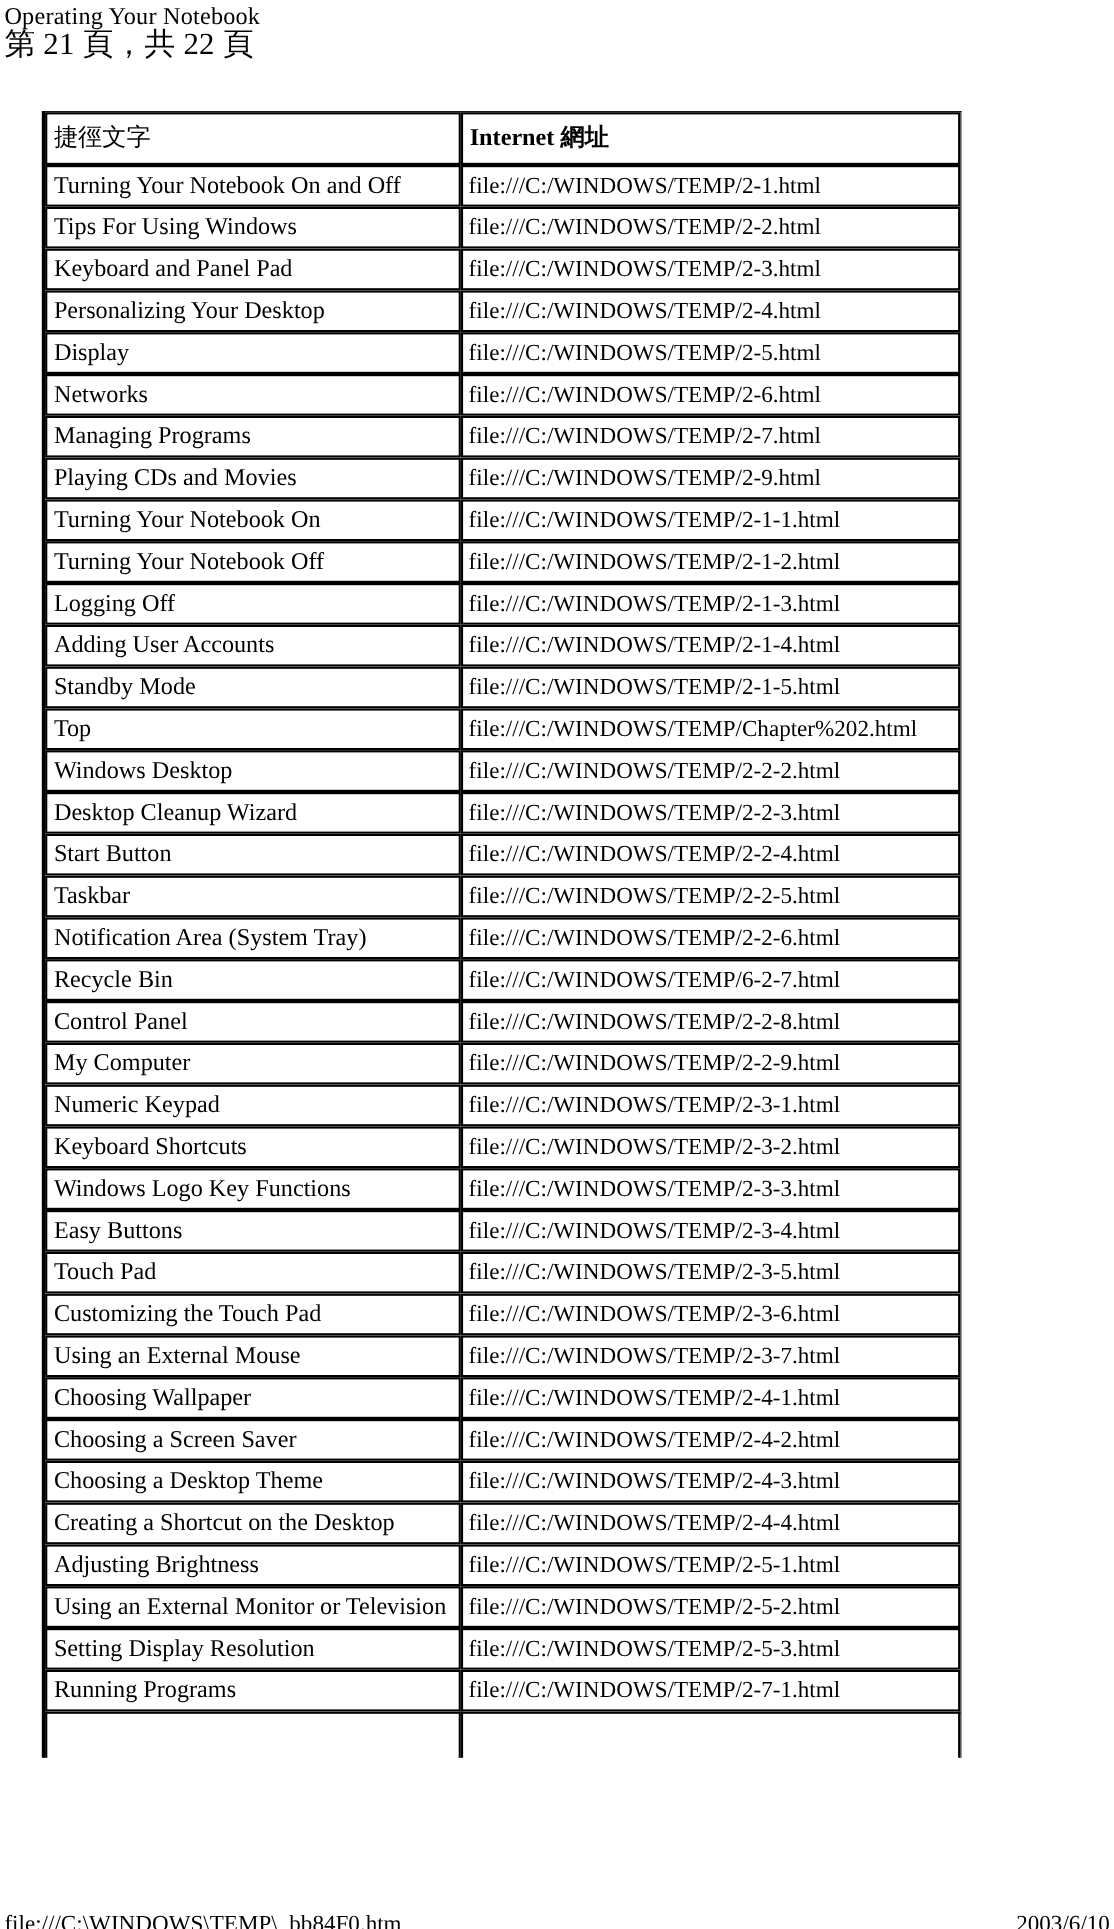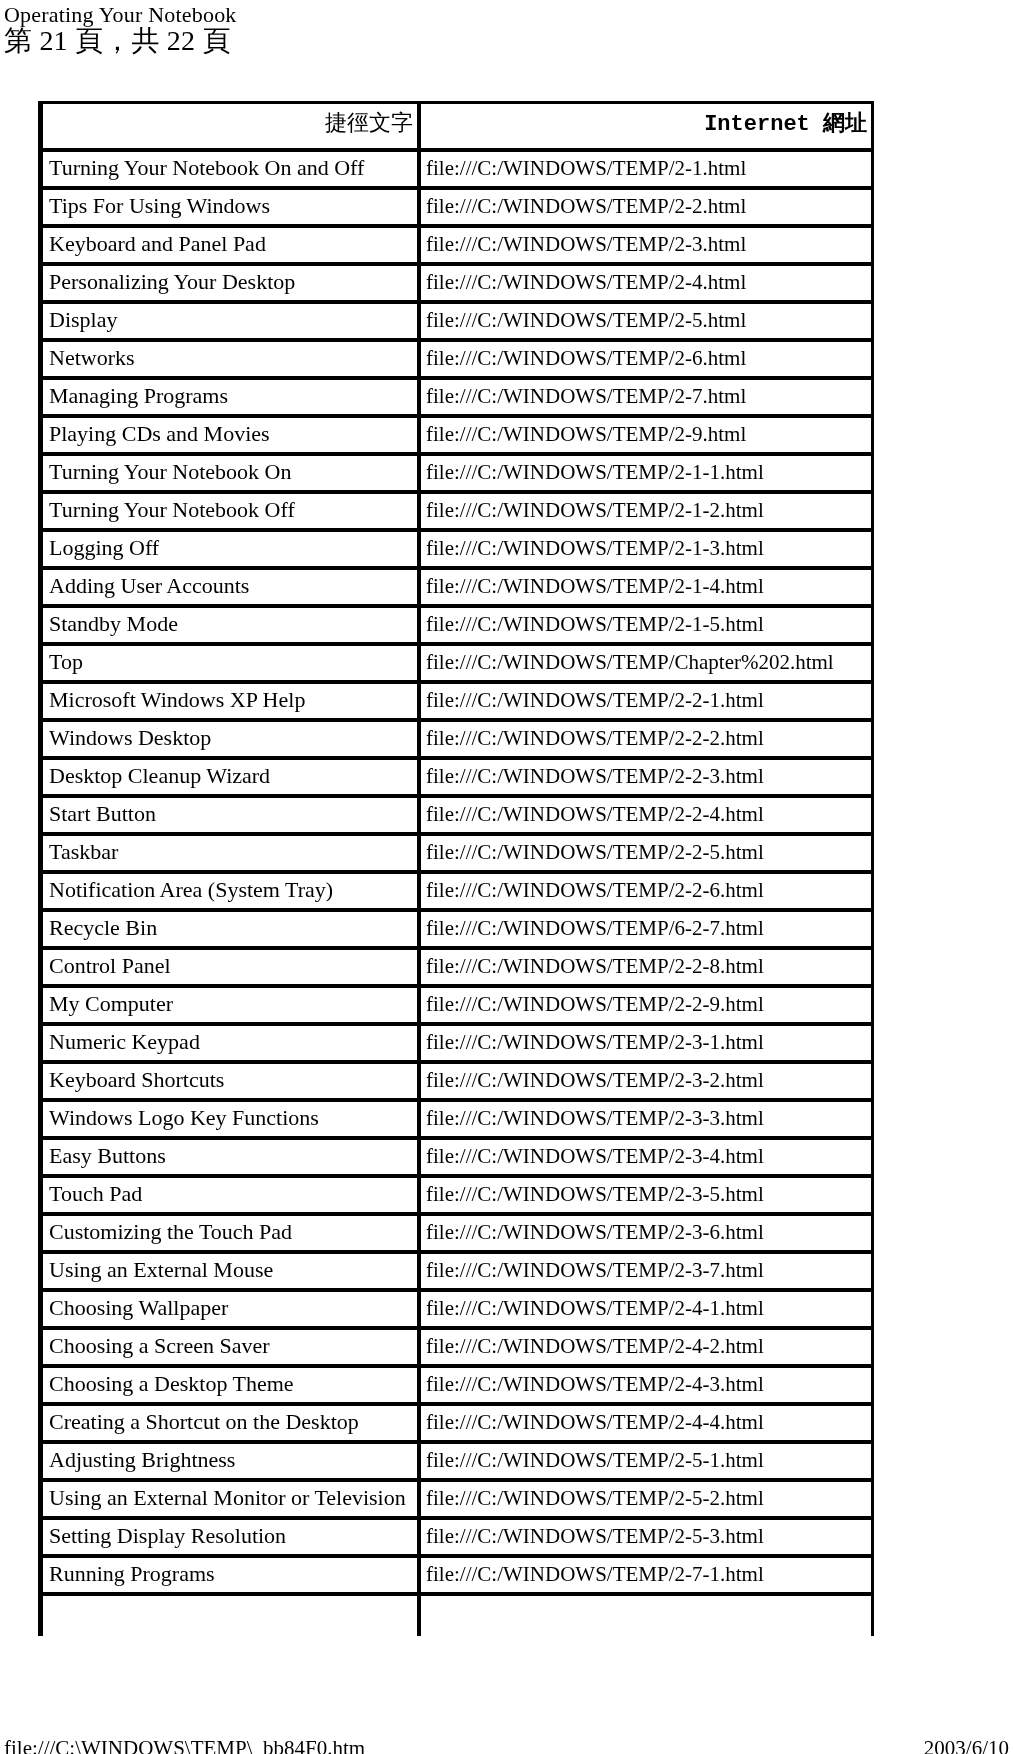--- a/index.html
+++ b/index.html
@@ -68,26 +68,25 @@
     padding: 2px 4px 4px 6px;
     font-size: 22px;
     line-height: 26px;
     height: 28px;
     vertical-align: middle;
     white-space: nowrap;
     overflow: hidden;
     background: #ffffff;
   }
   table.link-table th {
-    text-align: right;
+    text-align: left;
     font-weight: normal;
     height: 34px;
     padding-top: 4px;
     padding-bottom: 6px;
-    font-family: Liberation Mono, monospace;
   }
   table.link-table th.hdr-url {
     font-weight: bold;
     margin-top: 32px;
   }
   table.link-table td.col-url {
     font-size: 21px;
     padding-left: 5px;
   }
   table.link-table tr.empty-row td {
@@ -189,24 +188,20 @@
         </tr>
         <tr>
           <td class="col-shortcut">Standby Mode</td>
           <td class="col-url">file:///C:/WINDOWS/TEMP/2-1-5.html</td>
         </tr>
         <tr>
           <td class="col-shortcut">Top</td>
           <td class="col-url">file:///C:/WINDOWS/TEMP/Chapter%202.html</td>
         </tr>
         <tr>
-          <td class="col-shortcut">Microsoft Windows XP Help</td>
-          <td class="col-url">file:///C:/WINDOWS/TEMP/2-2-1.html</td>
-        </tr>
-        <tr>
           <td class="col-shortcut">Windows Desktop</td>
           <td class="col-url">file:///C:/WINDOWS/TEMP/2-2-2.html</td>
         </tr>
         <tr>
           <td class="col-shortcut">Desktop Cleanup Wizard</td>
           <td class="col-url">file:///C:/WINDOWS/TEMP/2-2-3.html</td>
         </tr>
         <tr>
           <td class="col-shortcut">Start Button</td>
           <td class="col-url">file:///C:/WINDOWS/TEMP/2-2-4.html</td>

